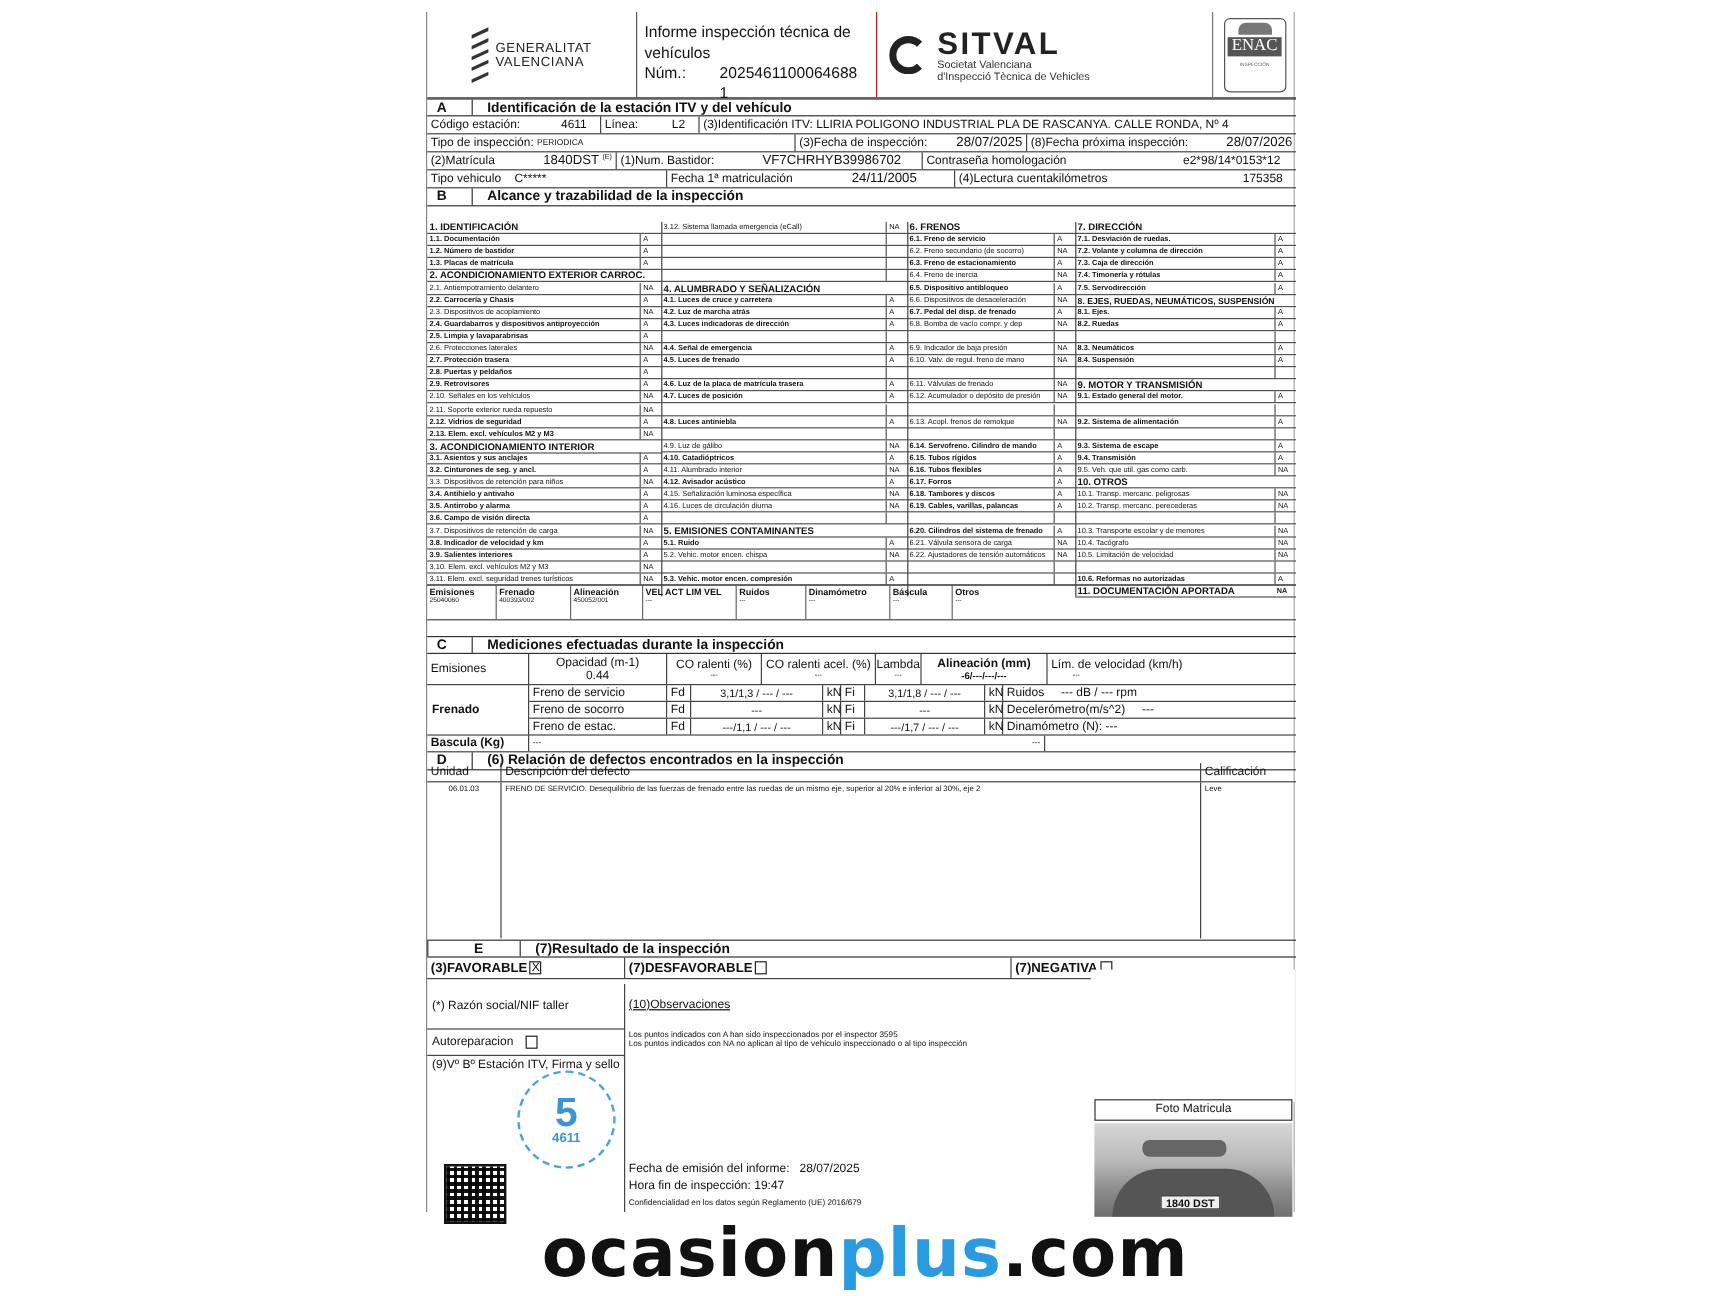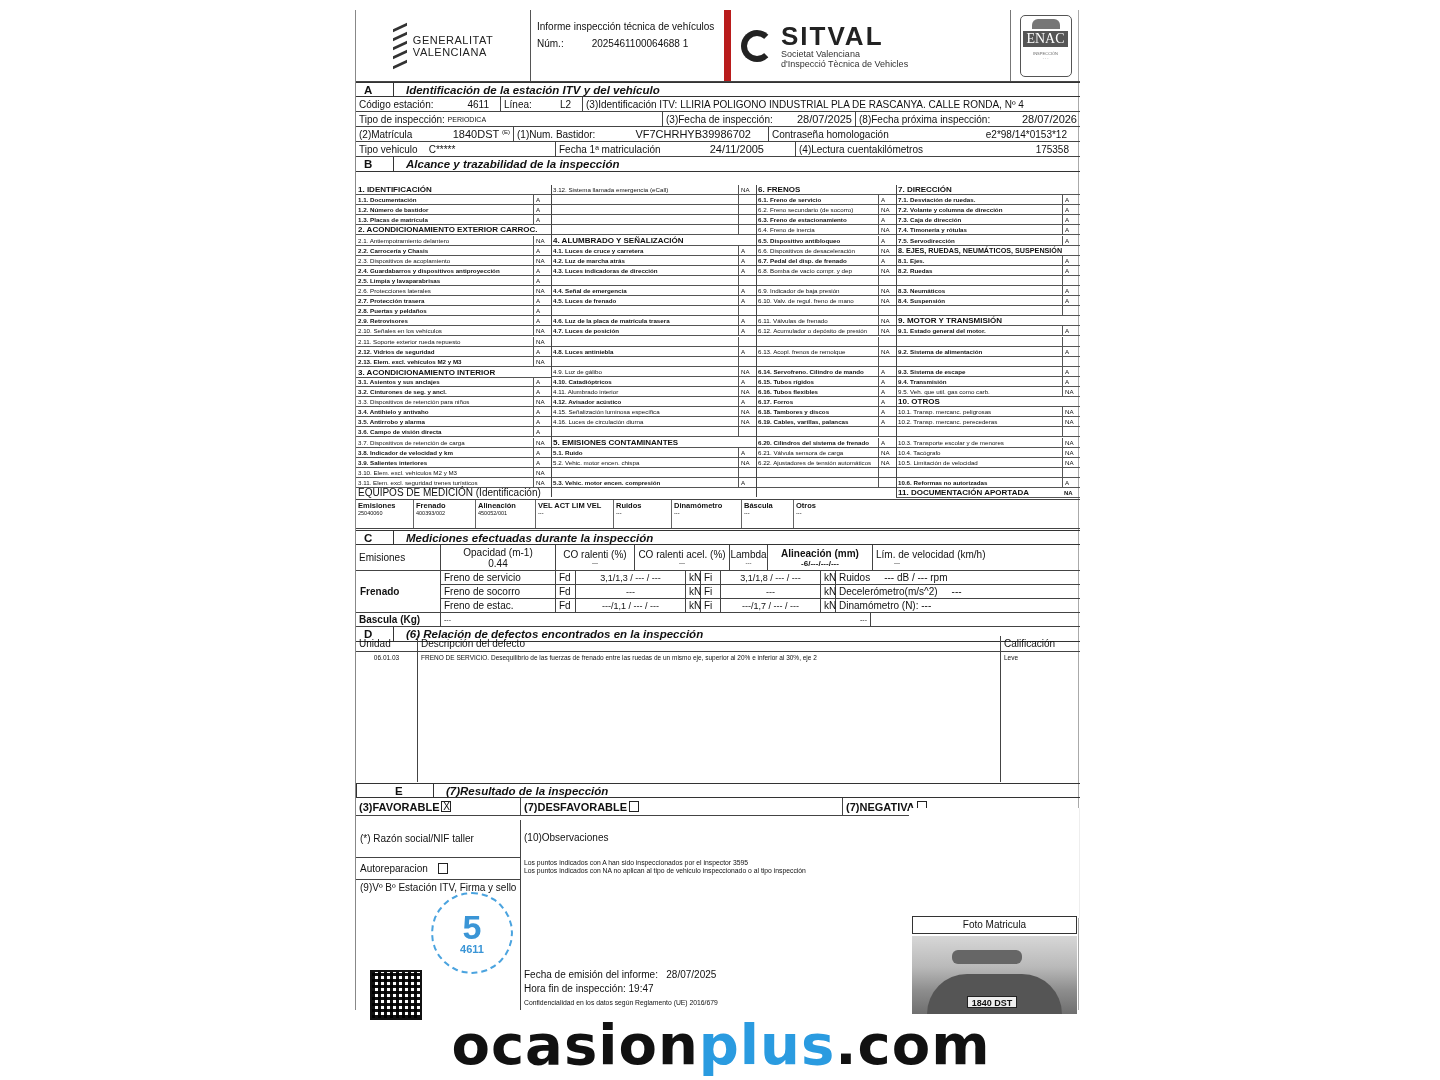--- a/index.html
+++ b/index.html
@@ -4,36 +4,36 @@
 <style>
   * { box-sizing: border-box; margin: 0; padding: 0; }
   html, body { width: 1440px; height: 1080px; background: #ffffff; overflow: hidden; }
   body { font-family: "Liberation Sans", sans-serif; color: #111; position: relative; }
   .page { position: absolute; left: 355px; top: 10px; width: 724px; height: 1000px; background: #fff; border-left: 1px solid #888; border-right: 1px solid #aaa; }
   .hdr { position: absolute; left: 0; top: 0; width: 724px; height: 72px; display: flex; border-bottom: 1px solid #444; }
   .hdr-gv { width: 175px; border-right: 1px solid #555; display: flex; align-items: center; justify-content: center; gap: 6px; }
   .gv-emblem { width: 14px; height: 40px; display: flex; flex-direction: column; justify-content: space-between; }
   .gv-emblem span { display: block; height: 3px; background: #333; transform: skewY(-25deg); }
   .gv-text { font-size: 11px; letter-spacing: 0.5px; line-height: 12px; color: #222; }
-  .hdr-inf { width: 200px; border-right: 7px solid #b91c1c; padding: 8px 6px; font-size: 10px; line-height: 17px; }
+  .hdr-inf { width: 200px; border-right: 1px solid #b91c1c; padding: 8px 6px; font-size: 13px; line-height: 17px; }
   .hdr-inf .num { display: flex; gap: 28px; }
   .hdr-sit { flex: 1; display: flex; align-items: center; padding-left: 10px; gap: 8px; }
   .sit-logo { width: 32px; height: 32px; border-radius: 50%; border: 6px solid #222; border-right-color: transparent; }
   .sit-name { font-size: 26px; font-weight: bold; letter-spacing: 2px; color: #222; line-height: 26px; }
   .sit-sub { font-size: 9px; line-height: 10px; color: #333; }
   .hdr-enac { width: 70px; display: flex; align-items: center; justify-content: center; border-left: 1px solid #777; }
   .enac-box { width: 52px; height: 62px; border: 1px solid #555; border-radius: 5px; display: flex; flex-direction: column; align-items: center; padding-top: 3px; }
   .enac-crown { width: 28px; height: 10px; background: #777; border-radius: 6px 6px 0 0; }
   .enac-txt { font-family: "Liberation Serif", serif; font-size: 14px; background: #555; color: #fff; padding: 0 3px; margin-top: 2px; }
   .enac-small { font-size: 4px; color: #666; text-align: center; margin-top: 4px; line-height: 5px; }
 
   .sec { position: absolute; left: 0; width: 724px; }
   .sec-title { height: 15px; display: flex; align-items: center; border-top: 1px solid #333; border-bottom: 1px solid #333; font-size: 11.5px; font-weight: bold; }
   .sec-title .lt { width: 38px; border-right: 1px solid #333; height: 100%; padding-left: 8px; display:flex; align-items:center; }
-  .sec-title .tt { padding-left: 12px; font-style: italic; }
+  .sec-title .tt { padding-left: 12px; }
 
   .row { display: flex; height: 15px; border-bottom: 1px solid #444; font-size: 10px; align-items: center; }
   .row > div { height: 100%; display: flex; align-items: center; padding: 0 3px; border-right: 1px solid #444; white-space: nowrap; overflow: hidden; }
   .row > div:last-child { border-right: none; }
   .b { font-weight: normal; }
   .sp { justify-content: space-between; }
 
   .grid-b { position: absolute; left: 0; top: 175px; width: 724px; height: 312px; font-size: 6.2px; }
   .bi { position: absolute; height: 10px; display: flex; align-items: center; white-space: nowrap; border-bottom: 1px solid #555; }
   .bi .lbl { flex: 1; padding-left: 2px; overflow: hidden; font-weight: bold; }
@@ -66,21 +66,21 @@
   .lower { position: absolute; left: 0; top: 810px; width: 724px; height: 190px; }
   .left-pane { position: absolute; left: 0; top: 0; width: 165px; height: 190px; border-right: 1px solid #444; }
   .lp-row { font-size: 10px; padding-left: 4px; border-bottom: 1px solid #444; display: flex; align-items: center; }
   .stamp { position: absolute; left: 75px; top: 72px; width: 82px; height: 82px; border-radius: 50%; border: 2px dashed #4aa3df; color: #3a95d6; display: flex; flex-direction: column; align-items: center; justify-content: center; }
   .stamp .big { font-size: 34px; font-weight: bold; line-height: 32px; }
   .stamp .small { font-size: 11px; font-weight: bold; }
   .qr { position: absolute; left: 14px; top: 150px; width: 52px; height: 50px; background:
       repeating-linear-gradient(90deg, #111 0 3px, #fff 3px 6px),
       repeating-linear-gradient(0deg, #111 0 3px, #fff 3px 6px); background-blend-mode: multiply; border: 2px solid #111; }
   .obs { position: absolute; left: 168px; top: 0; width: 380px; height: 190px; font-size: 10px; }
-  .obs .ot { margin-top: 12px; }
+  .obs .ot { margin-top: 12px; text-decoration: underline; }
   .obs .notes { margin-top: 16px; font-size: 6.8px; line-height: 8px; }
   .obs .emit { position: absolute; top: 148px; left: 0; font-size: 10px; line-height: 14px; }
   .obs .emit .conf { font-size: 6.8px; }
   .photo-pane { position: absolute; left: 548px; top: 0; width: 176px; height: 190px; }
   .photo-blank { position: absolute; left: 5px; top: -12px; width: 171px; height: 110px; background: #fff; border-right: 1px solid #eee; }
   .photo-label { position: absolute; left: 8px; top: 96px; width: 165px; height: 18px; border: 1px solid #333; font-size: 10px; text-align: center; line-height: 16px; }
   .photo { position: absolute; left: 8px; top: 116px; width: 165px; height: 78px; background: linear-gradient(180deg, #d7d7d7 0%, #b9b9b9 40%, #8d8d8d 70%, #6f6f6f 100%); overflow: hidden; }
   .car-grill { position: absolute; left: 40px; top: 14px; width: 70px; height: 14px; background: #666; border-radius: 6px; }
   .car-bumper { position: absolute; left: 15px; top: 38px; width: 135px; height: 40px; background: #555; border-radius: 40px 40px 0 0; }
   .plate { position: absolute; left: 55px; top: 60px; width: 50px; height: 12px; background: #eee; color: #111; font-size: 9px; font-weight: bold; text-align: center; line-height: 12px; border: 1px solid #222; }
@@ -644,21 +644,20 @@
       <div class="bh" style="top: 303px; left: 540px; width: 184px; justify-content: space-between;">
         <span>11. DOCUMENTACIÓN APORTADA</span>
         <span style="font-size: 6px; width: 16px;">NA</span>
       </div>
       <div class="vline" style="left: 195px; height: 312px;"></div>
       <div class="vline" style="left: 400px; height: 312px;"></div>
       <div class="vline" style="left: 540px; height: 312px;"></div>
     </div>
 
   <div class="eq">
-    <div class="eq-title">EQUIPOS DE MEDICIÓN (Identificación)</div>
     <div class="eq-row" id="eq-row">
         <div style="width: 58px;">
           <span class="h">Emisiones</span>
           <span class="v">25040060</span>
         </div>
         <div style="width: 62px;">
           <span class="h">Frenado</span>
           <span class="v">400393/002</span>
         </div>
         <div style="width: 60px;">

